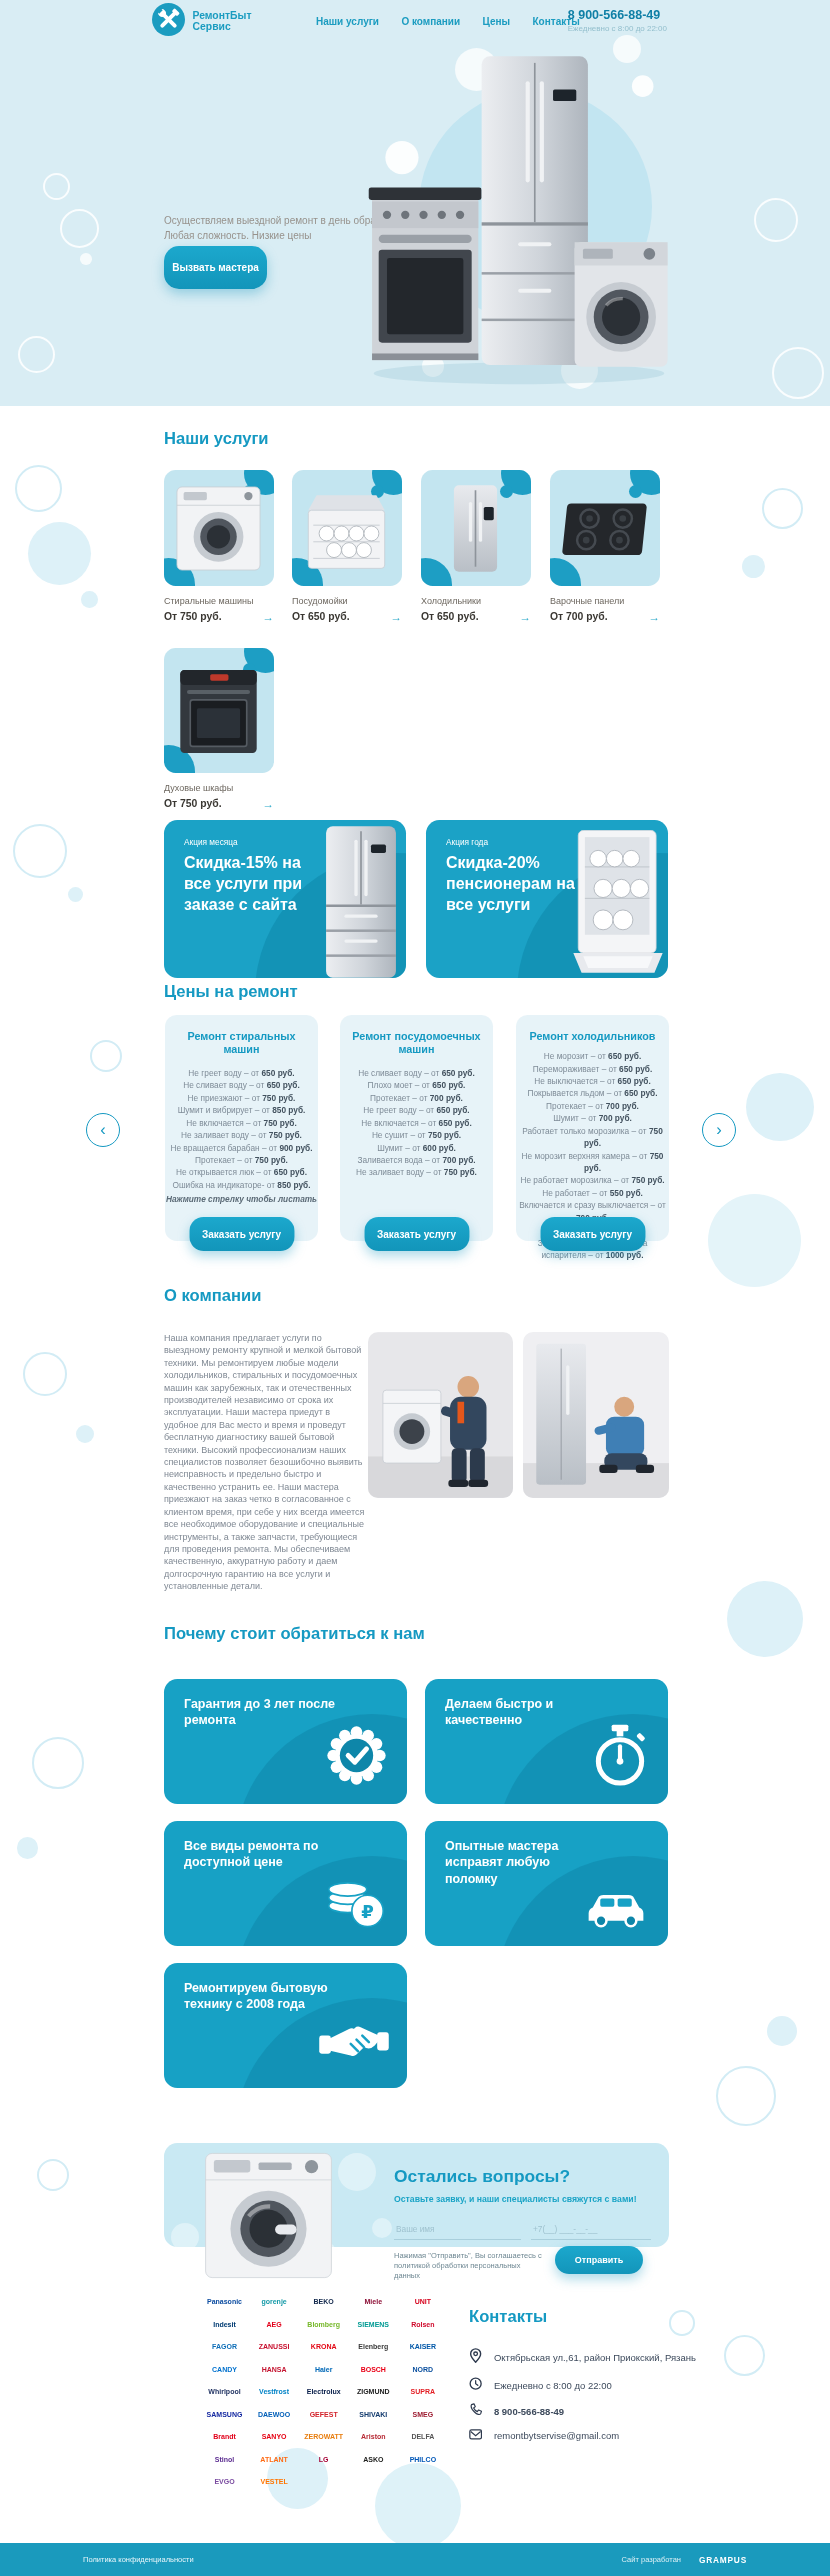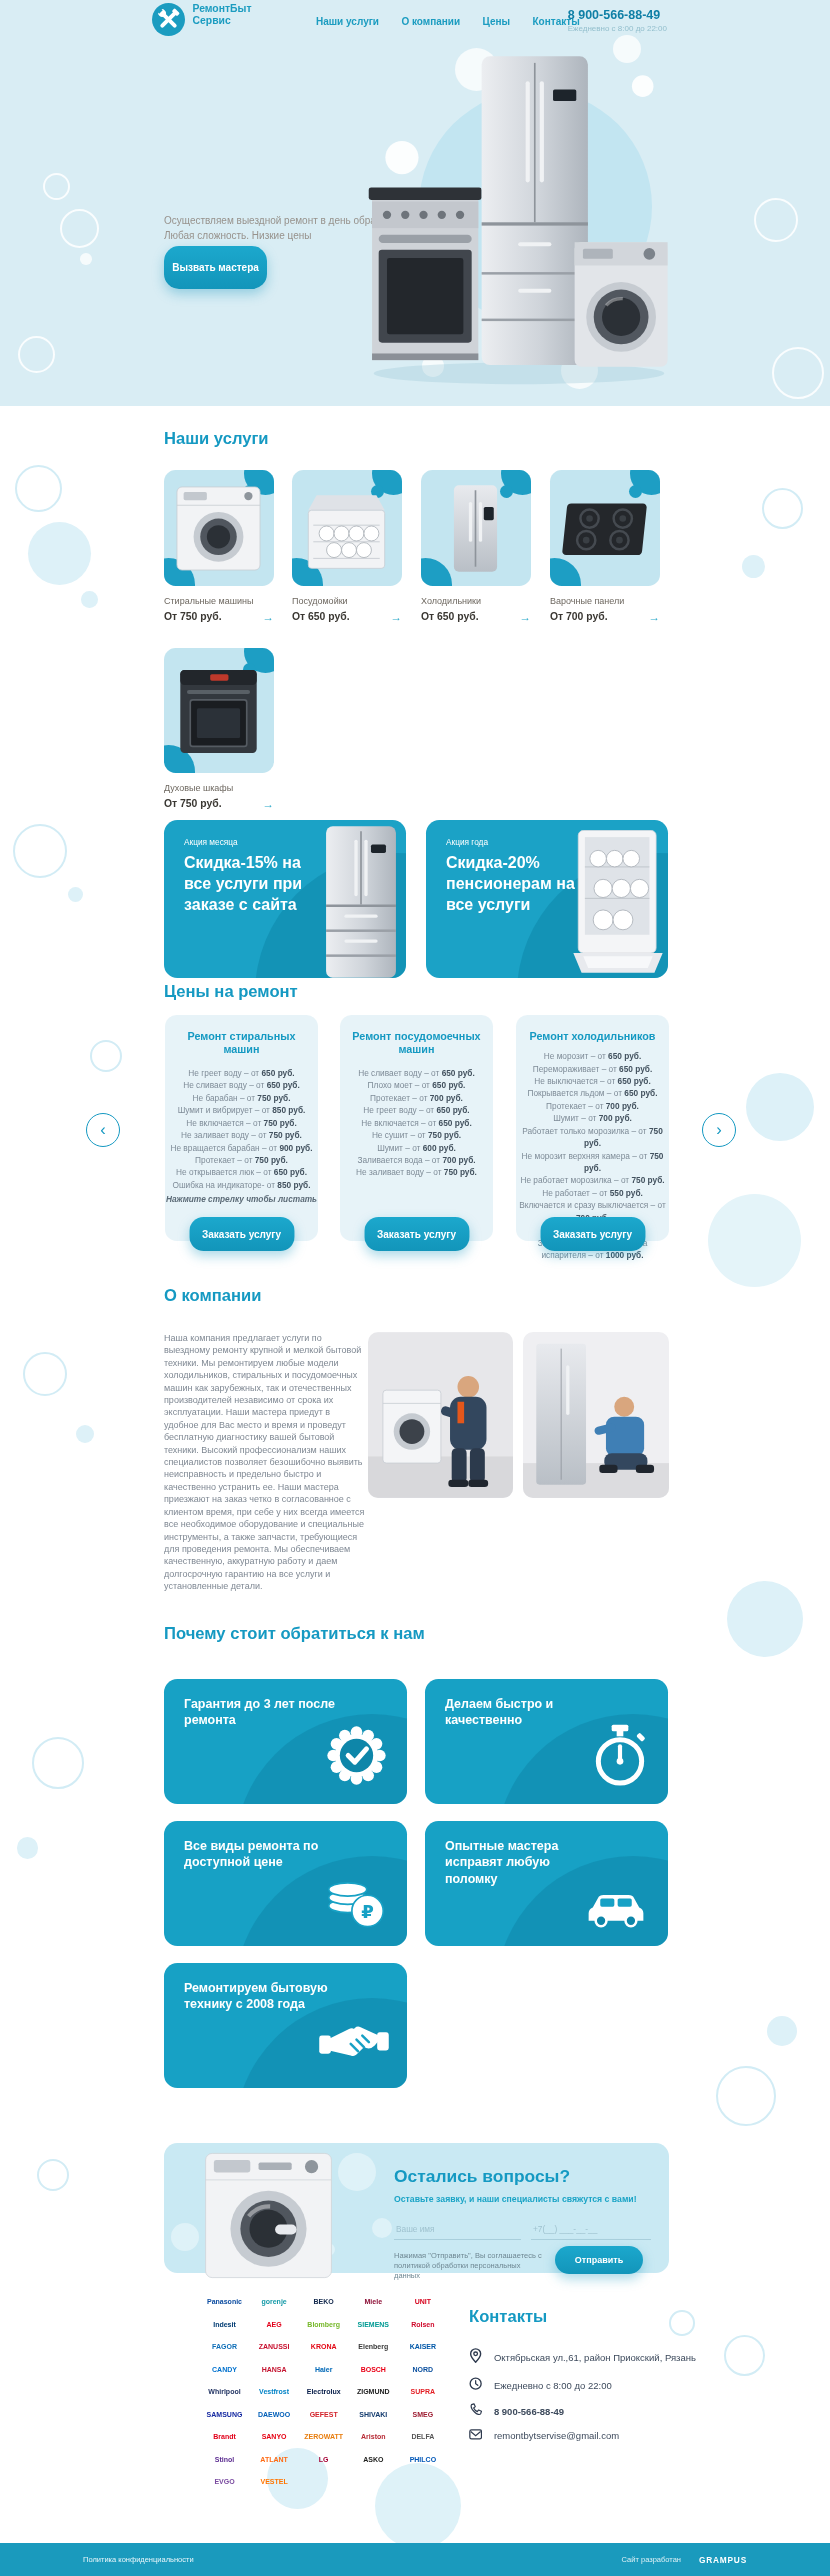--- a/index.html
+++ b/index.html
@@ -7,21 +7,21 @@
   .page{position:relative;width:830px;height:2576px;overflow:hidden;background:#fff;}
   
   .bub{position:absolute;border-radius:50%;pointer-events:none;}
   .bo{border:2.5px solid rgba(255,255,255,.85);}
   .bf{background:rgba(255,255,255,.75);}
   .po{border:2.5px solid #d2ecf5;}
   .pf{background:#ddf1f8;}
   
   .band{position:absolute;left:0;top:0;width:830px;height:406px;background:#d9edf4;}
   .hero-circle{position:absolute;left:419px;top:90px;width:233px;height:233px;border-radius:50%;background:#c2e5f1;}
-  .logo-wrap{position:absolute;left:152px;top:3.3px;display:flex;align-items:flex-start;gap:7.5px;}
+  .logo-wrap{position:absolute;left:152px;top:3.3px;display:flex;align-items:center;gap:7.5px;}
   .brand-txt{font-size:10.4px;font-weight:bold;color:#1b9cc0;line-height:1.1;}
   .nav{position:absolute;left:316px;top:16px;display:flex;gap:22.4px;}
   .nav a{font-size:10px;color:#1b9cc0;text-decoration:none;font-weight:bold;}
   .phone-blk{position:absolute;right:163px;top:7.5px;text-align:left;}
   .phone-num{font-size:12.5px;font-weight:bold;color:#0f7fa6;}
   .phone-hours{font-size:8px;color:#93bfcd;margin-top:2.5px;}
   .hero-title{position:absolute;left:164px;top:136px;width:249px;font-size:21px;font-weight:bold;color:#1599c2;line-height:1.17;}
   .hero-sub{position:absolute;left:164px;top:213px;width:266px;font-size:10px;color:#97928c;line-height:1.5;}
   .btn{display:flex;align-items:center;justify-content:center;background:linear-gradient(180deg,#1ca8cd,#1295ba);color:#fff;font-weight:bold;border:none;border-radius:15px;cursor:pointer;box-shadow:0 5px 11.6px rgba(20,150,190,.35);font-family:inherit;}
   .hero-cta{position:absolute;left:164px;top:246px;width:103px;height:43px;font-size:10px;}
@@ -53,21 +53,21 @@
   .car-arrow{position:absolute;top:1113px;width:32px;height:32px;border-radius:50%;border:1.7px solid #1599c2;color:#1599c2;font-size:16.6px;display:flex;align-items:center;justify-content:center;cursor:pointer;background:#fff;line-height:1;}
   
   .about-text{position:absolute;left:164px;top:1332px;width:201px;font-size:9px;color:#7f8893;line-height:1.38;}
   .photo{position:absolute;top:1332px;border-radius:10px;overflow:hidden;}
   
   .ben{position:absolute;width:243px;height:125px;border-radius:13.3px;background:#17a1c5;overflow:hidden;}
   .ben::after{content:"";position:absolute;left:71px;top:35px;width:274px;height:274px;border-radius:50%;background:#0e86a9;opacity:.55;}
   .ben-title{position:absolute;left:20px;top:16.6px;width:154px;font-size:12.5px;font-weight:bold;color:#fff;line-height:1.35;z-index:2;}
   .ben-icon{position:absolute;right:18px;bottom:13.3px;z-index:3;}
   
-  .formcard{position:absolute;left:164px;top:2143px;width:505px;height:130px;border-radius:13.3px;background:#c9e9f3;overflow:visible;}
+  .formcard{position:absolute;left:164px;top:2143px;width:505px;height:104px;border-radius:13.3px;background:#c9e9f3;overflow:visible;}
   .f-bub{position:absolute;border-radius:50%;background:rgba(255,255,255,.4);}
   .f-title{position:absolute;left:230px;top:23px;font-size:17.4px;font-weight:bold;color:#1599c2;}
   .f-sub{position:absolute;left:230px;top:51px;font-size:8.7px;font-weight:bold;color:#1ba4c6;}
   .f-input{position:absolute;top:76px;height:18px;background:transparent;border:none;border-bottom:0.8px solid #a9cfdc;font-size:8.3px;color:#4a6b77;outline:none;font-family:inherit;}
   .f-input::placeholder{color:#9fc2cf;}
   .f-agree{position:absolute;left:230px;top:108px;width:149px;font-size:7.5px;color:#6f8893;line-height:1.35;}
   .f-submit{position:absolute;left:391px;top:103px;width:88px;height:28px;font-size:9px;border-radius:14px;}
   .f-washer{position:absolute;left:30px;top:5px;}
   
   .brands{position:absolute;left:203px;top:2294px;width:246px;display:flex;flex-wrap:wrap;gap:7.5px 6.6px;}
@@ -389,21 +389,21 @@
   <h2 class="h2" style="left:164px;top:982px;margin:0">Цены на ремонт</h2>
 
   <div class="car-arrow" style="left:86px">‹</div>
   <div class="car-arrow" style="left:702px">›</div>
 
   <div class="pcard" style="left:165px">
     <div class="pcard-title">Ремонт стиральных машин</div>
     <div>
         <div class="pi"><span>Не греет воду – от</span> <b>650 руб.</b></div>
         <div class="pi"><span>Не сливает воду – от</span> <b>650 руб.</b></div>
-        <div class="pi"><span>Не барабан – от</span> <b>750 руб.</b></div>
+        <div class="pi"><span>Не приезжают – от</span> <b>750 руб.</b></div>
         <div class="pi"><span>Шумит и вибрирует – от</span> <b>850 руб.</b></div>
         <div class="pi"><span>Не включается – от</span> <b>750 руб.</b></div>
         <div class="pi"><span>Не заливает воду – от</span> <b>750 руб.</b></div>
         <div class="pi"><span>Не вращается барабан – от</span> <b>900 руб.</b></div>
         <div class="pi"><span>Протекает – от</span> <b>750 руб.</b></div>
         <div class="pi"><span>Не открывается люк – от</span> <b>650 руб.</b></div>
         <div class="pi"><span>Ошибка на индикаторе- от</span> <b>850 руб.</b></div>
       </div>
     <div class="pnote">Нажмите стрелку чтобы листать</div>
     <button class="btn order-btn">Заказать услугу</button>

